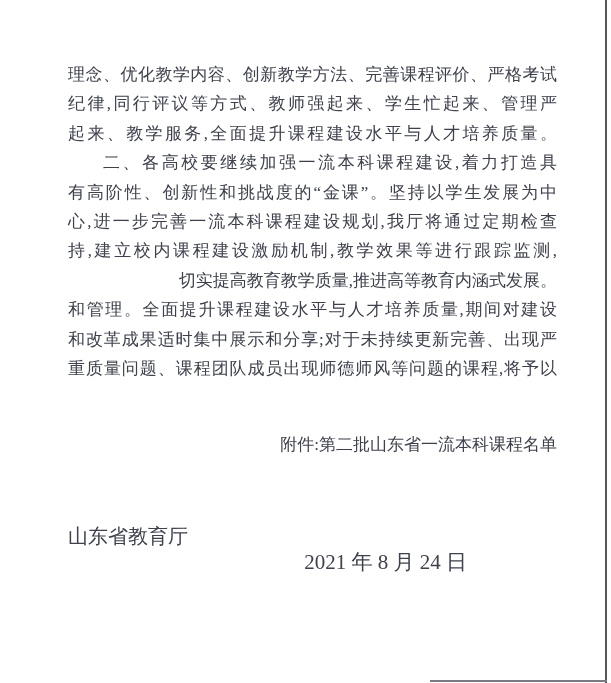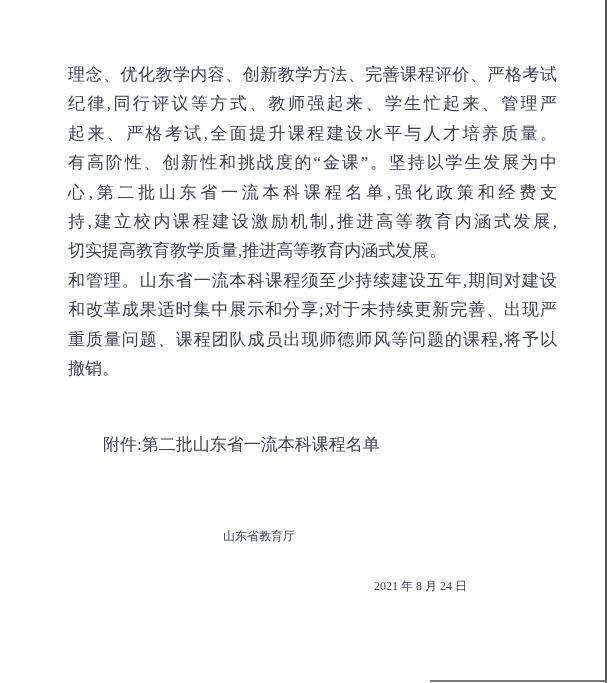--- a/index.html
+++ b/index.html
@@ -16,42 +16,42 @@
     left: 68px;
     top: 60px;
     width: 489px;
     color: var(--text-color, #3e414c);
   }
   .line {
     font-size: 17px;
     line-height: 29.4px;
     white-space: normal;
     color: var(--text-color, #3e414c);
+    text-align: right;
   }
   .just {
     text-align: justify;
     text-align-last: justify;
   }
   .ind { text-indent: 35px; }
   .attach-line { margin-top: 47px; }
   .sig-block { margin-top: 63px; }
   .sig-line {
-    font-size: 12px;
+    font-size: 20px;
     line-height: 26px;
-    text-align: center;
+    text-align: left;
     padding-right: 107px;
     color: var(--text-color, #3e414c);
   }
   .date-line {
-    font-size: 12px;
+    font-size: 21px;
     line-height: 26px;
     text-align: right;
     padding-right: 90px;
     color: var(--text-color, #3e414c);
-    margin-top: 24px;
   }
   .scan-edge-v {
     position: absolute;
     top: 0;
     bottom: 0;
     right: 4px;
     width: 2px;
     background: var(--edge-color, #56575c);
   }
   .scan-edge-h {
@@ -65,29 +65,29 @@
 </style>
 </head>
 <body>
 
 <div class="page">
 
   <div class="textblock">
 
     <div class="line just">理念、优化教学内容、创新教学方法、完善课程评价、严格考试</div>
     <div class="line just">纪律,同行评议等方式、教师强起来、学生忙起来、管理严</div>
-    <div class="line just">起来、严格考试,全面提升课程建设水平与人才培养质量。</div>
+    <div class="line just">起来、教学服务,全面提升课程建设水平与人才培养质量。</div>
+    <div class="line just ind">二、各高校要继续加强一流本科课程建设,着力打造具</div>
     <div class="line just">有高阶性、创新性和挑战度的“金课”。坚持以学生发展为中</div>
-    <div class="line just">心,第二批山东省一流本科课程名单,强化政策和经费支</div>
-    <div class="line just">持,建立校内课程建设激励机制,推进高等教育内涵式发展,</div>
+    <div class="line just">心,进一步完善一流本科课程建设规划,我厅将通过定期检查</div>
+    <div class="line just">持,建立校内课程建设激励机制,教学效果等进行跟踪监测,</div>
     <div class="line">切实提高教育教学质量,推进高等教育内涵式发展。</div>
-    <div class="line just">和管理。山东省一流本科课程须至少持续建设五年,期间对建设</div>
+    <div class="line just">和管理。全面提升课程建设水平与人才培养质量,期间对建设</div>
     <div class="line just">和改革成果适时集中展示和分享;对于未持续更新完善、出现严</div>
     <div class="line just">重质量问题、课程团队成员出现师德师风等问题的课程,将予以</div>
-    <div class="line">撤销。</div>
 
     <div class="line ind attach-line">附件:第二批山东省一流本科课程名单</div>
 
     <div class="sig-block">
       <div class="sig-line">山东省教育厅</div>
       <div class="date-line">2021 年 8 月 24 日</div>
     </div>
 
   </div>
 

